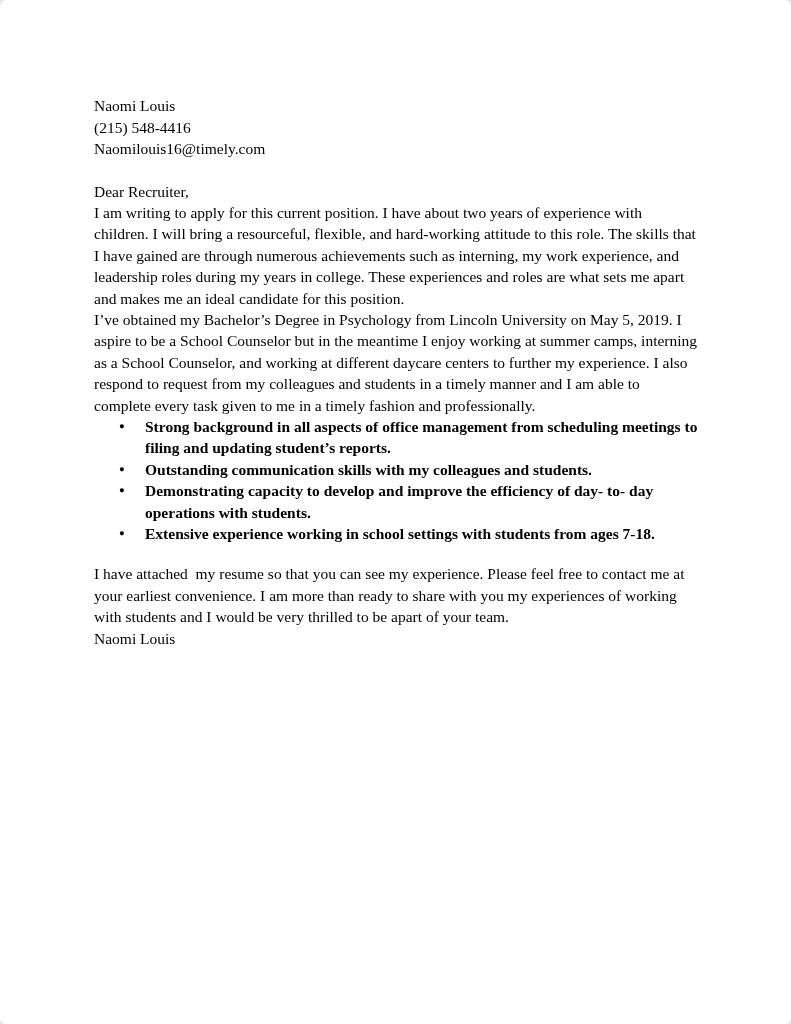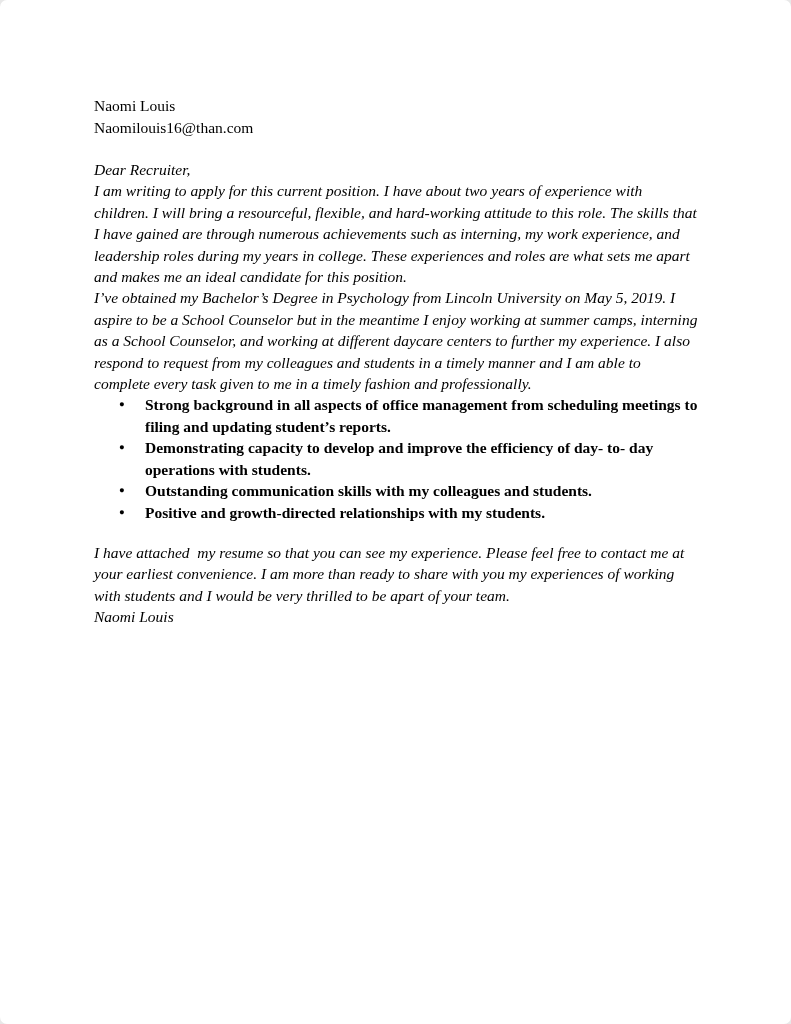--- a/index.html
+++ b/index.html
@@ -15,21 +15,21 @@
     background: #ffffff;
     box-sizing: border-box;
     padding: 95px 92px 0 94px;
     color: #000000;
     font-family: "Liberation Serif", "DejaVu Serif", serif;
     font-size: 15.5px;
     line-height: 21.4px;
     overflow: hidden;
     border-radius: 7px;
   }
-  .page p { margin: 0; font-style: italic; }
+  .page p { margin: 0; }
   .bound-text { white-space: pre-wrap; }
 
   .sender { margin-bottom: 21px; }
   .sender div { line-height: 21.5px; }
 
   .salutation { margin-bottom: 21px; }
 
   .para { margin-bottom: 17px; }
 
   .quals-intro { margin: 0; }
@@ -56,35 +56,36 @@
   .valediction { margin-bottom: 43px; }
   .signature { margin: 0; }
 </style>
 </head>
 <body>
 
 <div class="page">
 
   <div class="sender">
     <div class="bound-text">Naomi Louis</div>
-    <div class="bound-text">Naomilouis16@than.com</div>
+    <div class="bound-text">(215) 548-4416</div>
+    <div class="bound-text">Naomilouis16@timely.com</div>
   </div>
 
   <p class="salutation bound-text">Dear Recruiter,</p>
 
   <p class="para bound-text">I am writing to apply for this current position. I have about two years of experience with children. I will bring a resourceful, flexible, and hard-working attitude to this role. The skills that I have gained are through numerous achievements such as interning, my work experience, and leadership roles during my years in college. These experiences and roles are what sets me apart and makes me an ideal candidate for this position.</p>
 
   <p class="para bound-text">I’ve obtained my Bachelor’s Degree in Psychology from Lincoln University on May 5, 2019. I aspire to be a School Counselor but in the meantime I enjoy working at summer camps, interning as a School Counselor, and working at different daycare centers to further my experience. I also respond to request from my colleagues and students in a timely manner and I am able to complete every task given to me in a timely fashion and professionally.</p>
 
   <div>
     <ul class="quals-list">
       <li class="bound-text">Strong background in all aspects of office management from scheduling meetings to filing and updating student’s reports.</li>
+      <li class="bound-text">Outstanding communication skills with my colleagues and students.</li>
       <li class="bound-text">Demonstrating capacity to develop and improve the efficiency of day- to- day operations with students.</li>
-      <li class="bound-text">Outstanding communication skills with my colleagues and students.</li>
-      <li class="bound-text">Positive and growth-directed relationships with my students.</li>
+      <li class="bound-text">Extensive experience working in school settings with students from ages 7-18.</li>
     </ul>
   </div>
 
   <p class="para closing bound-text">I have attached  my resume so that you can see my experience. Please feel free to contact me at your earliest convenience. I am more than ready to share with you my experiences of working with students and I would be very thrilled to be apart of your team.</p>
 
 
   <p class="signature bound-text">Naomi Louis</p>
 
 </div>
 

